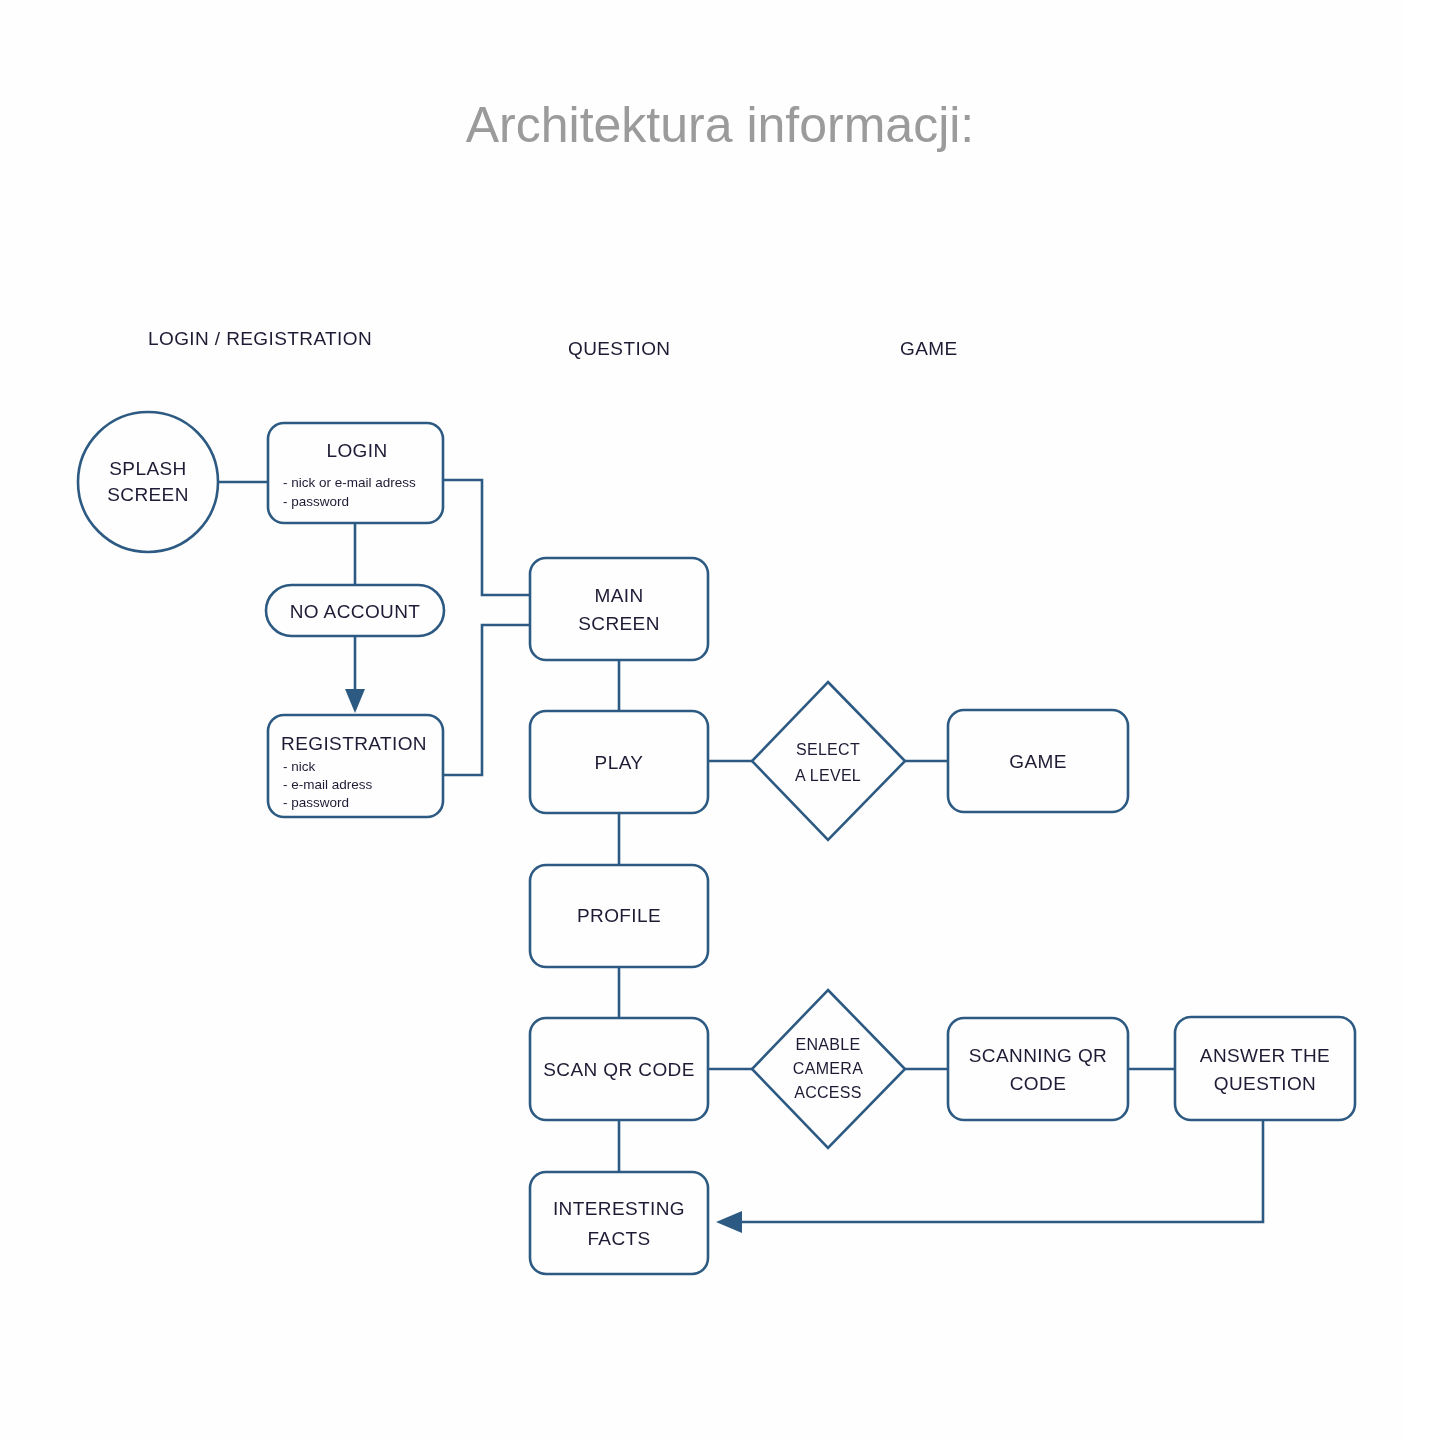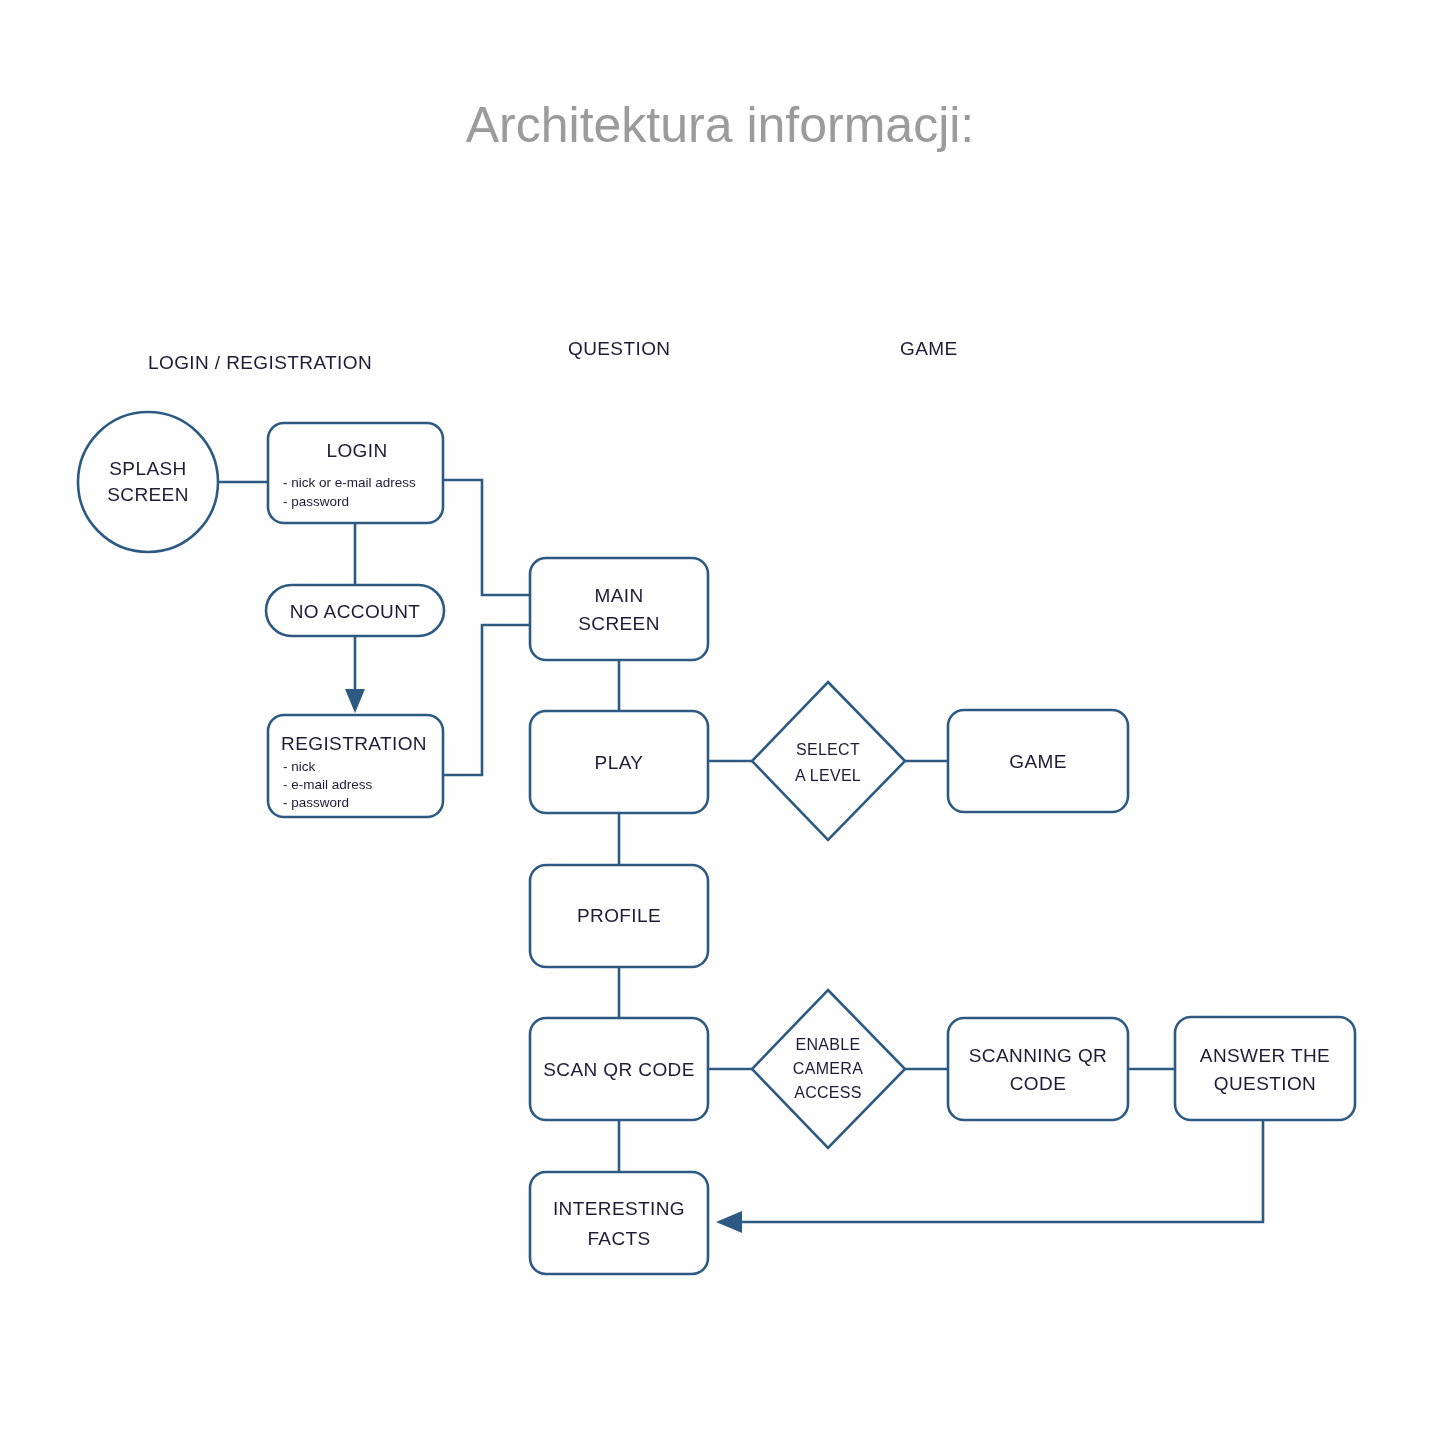--- a/index.html
+++ b/index.html
@@ -71,21 +71,21 @@
     text-anchor: start;
   }
 </style>
 </head>
 <body>
 
 <div id="canvas">
 
   <div id="page-title">Architektura informacji:</div>
 
-  <div class="col-header" style="left:148px; top:352px;">LOGIN / REGISTRATION</div>
+  <div class="col-header" style="left:148px; top:328px;">LOGIN / REGISTRATION</div>
   <div class="col-header" style="left:568px; top:338px;">QUESTION</div>
   <div class="col-header" style="left:900px; top:338px;">GAME</div>
 
   <svg id="flow" viewBox="0 0 1440 1440">
 
     <g>
 
       <path class="connector" d="M 216 482 L 268 482"></path>
 
       <path class="connector" d="M 355 523 L 355 585"></path>

